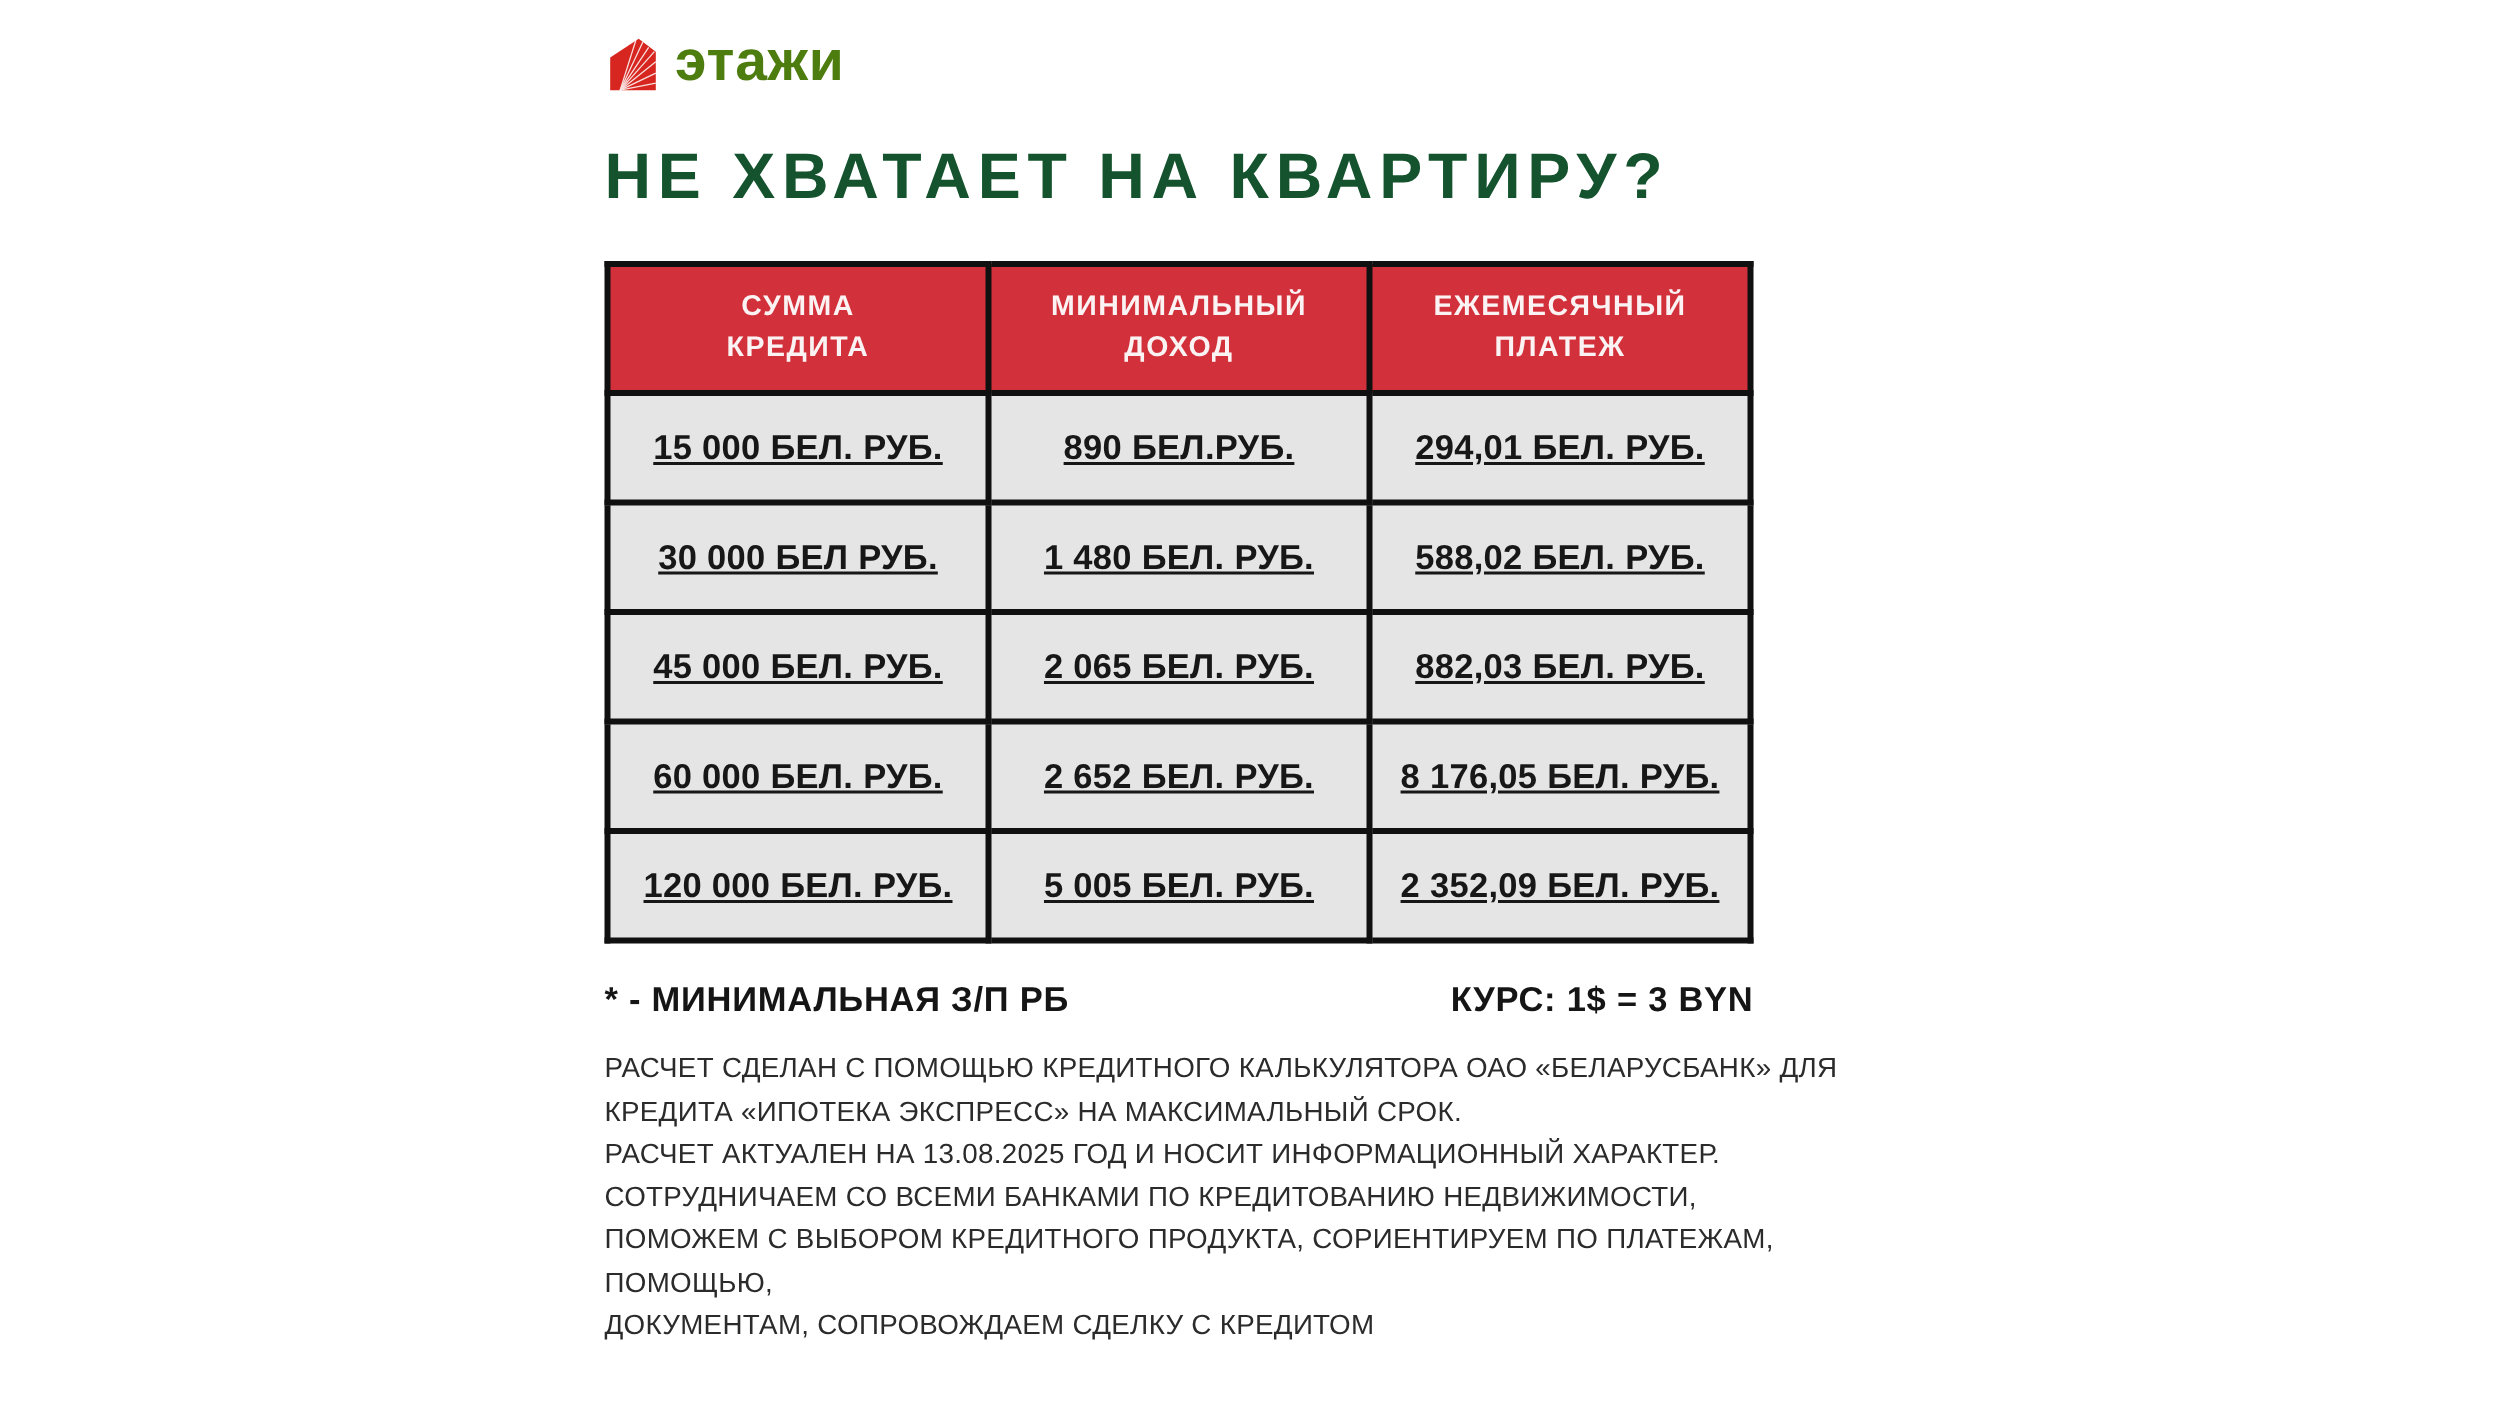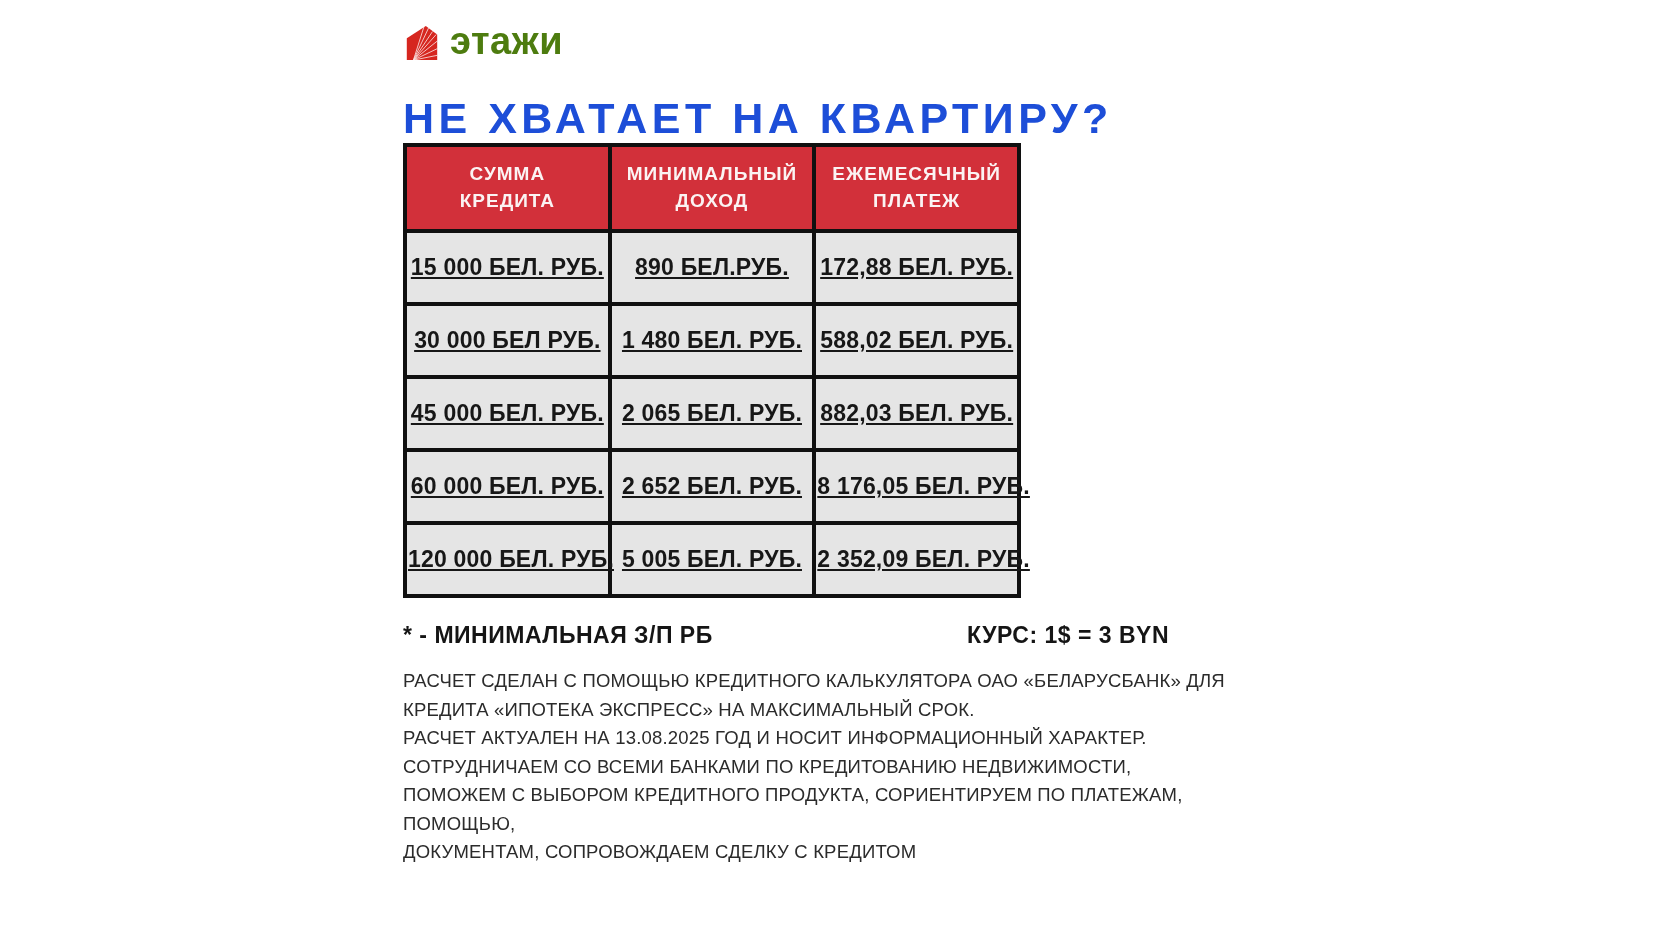--- a/index.html
+++ b/index.html
@@ -24,28 +24,29 @@
     font-weight: bold;
     letter-spacing: 0.5px;
     line-height: 1;
     padding-bottom: 4px;
   }
   
   .heading {
     margin-top: 30px;
     font-size: 43px;
     font-weight: bold;
-    color: #1d4ed8;
+    color: #14532d;
     letter-spacing: 4.5px;
     white-space: nowrap;
   }
   
   .credit-table {
+    margin-top: 31px;
     border-collapse: collapse;
-    width: 618px;
+    width: 766px;
     table-layout: fixed;
   }
   .credit-table, .credit-table th, .credit-table td {
     border: 4px solid #101010;
   }
   .credit-table th {
     background: #d2303a;
     color: #fbf3f3;
     height: 80px;
     font-size: 19px;
@@ -122,21 +123,21 @@
         <th>МИНИМАЛЬНЫЙ
 ДОХОД</th>
         <th>ЕЖЕМЕСЯЧНЫЙ
 ПЛАТЕЖ</th>
       </tr>
     </thead>
     <tbody>
       <tr>
         <td>15 000 БЕЛ. РУБ.</td>
         <td>890 БЕЛ.РУБ.</td>
-        <td>172,88 БЕЛ. РУБ.</td>
+        <td>294,01 БЕЛ. РУБ.</td>
       </tr>
       <tr>
         <td>30 000 БЕЛ РУБ.</td>
         <td>1 480 БЕЛ. РУБ.</td>
         <td>588,02 БЕЛ. РУБ.</td>
       </tr>
       <tr>
         <td>45 000 БЕЛ. РУБ.</td>
         <td>2 065 БЕЛ. РУБ.</td>
         <td>882,03 БЕЛ. РУБ.</td>

